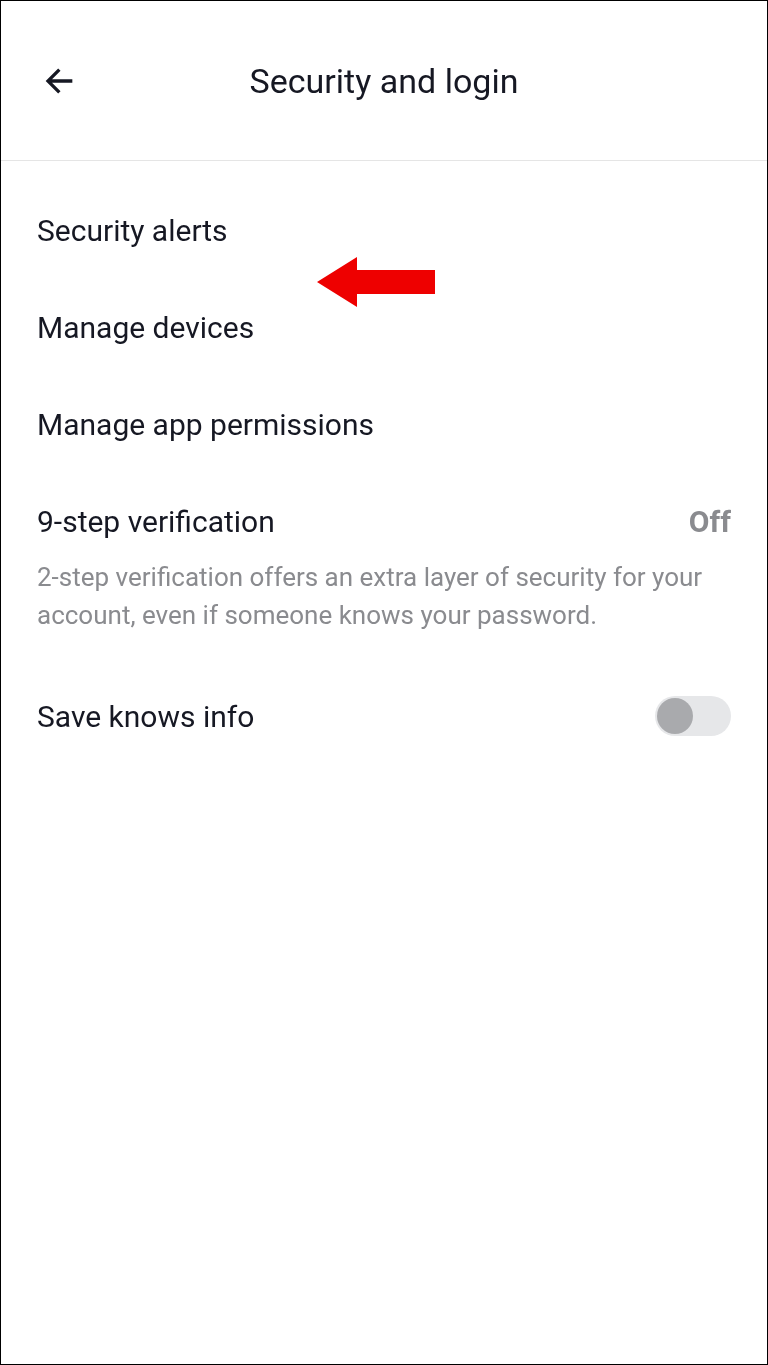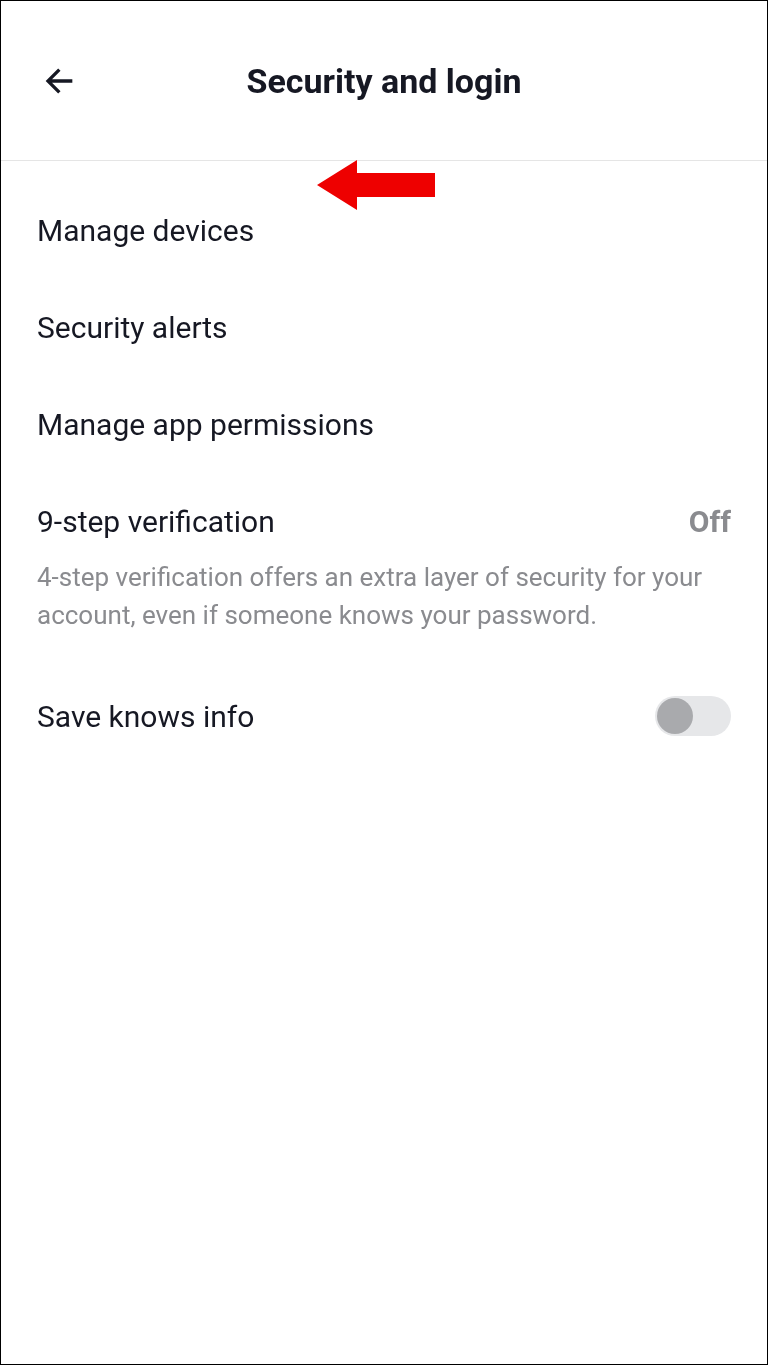--- a/index.html
+++ b/index.html
@@ -34,21 +34,21 @@
       cursor: pointer;
     }
     .back-arrow svg {
       width: 40px;
       height: 40px;
     }
     .header-title {
       flex: 1;
       text-align: center;
       font-size: 34px;
-      font-weight: 700;
+      font-weight: 400;
       color: #161823;
     }
     .content {
       padding: 0 36px;
     }
     .row {
       display: flex;
       align-items: center;
       justify-content: space-between;
       padding-top: 52px;
@@ -109,41 +109,41 @@
     <svg viewBox="0 0 24 24">
       <path d="M20 11H7.83l5.09-5.09L11.5 4.5 4 12l7.5 7.5 1.42-1.41L7.83 13H20v-2z" fill="#161823"></path>
     </svg>
   </div>
   <div class="header-title">Security and login</div>
 </div>
 
 <div class="content">
 
   <div class="row">
+    <div class="row-label">Security alerts</div>
+  </div>
+
+  <div class="row">
     <div class="row-label">Manage devices</div>
     <div class="annotation-arrow">
       <svg viewBox="0 0 120 60">
         <polygon points="0,30 40,5 40,18 118,18 118,42 40,42 40,55" fill="#ee0000"></polygon>
       </svg>
     </div>
-  </div>
-
-  <div class="row">
-    <div class="row-label">Security alerts</div>
   </div>
 
   <div class="row">
     <div class="row-label">Manage app permissions</div>
   </div>
 
   <div class="row">
     <div class="row-label">9-step verification</div>
     <div class="row-value">Off</div>
   </div>
-  <div class="row-description">4-step verification offers an extra layer of security for your account, even if someone knows your password.</div>
+  <div class="row-description">2-step verification offers an extra layer of security for your account, even if someone knows your password.</div>
 
   <div class="row">
     <div class="row-label">Save knows info</div>
     <div class="toggle">
       <div class="toggle-knob"></div>
     </div>
   </div>
 
 </div>
 

